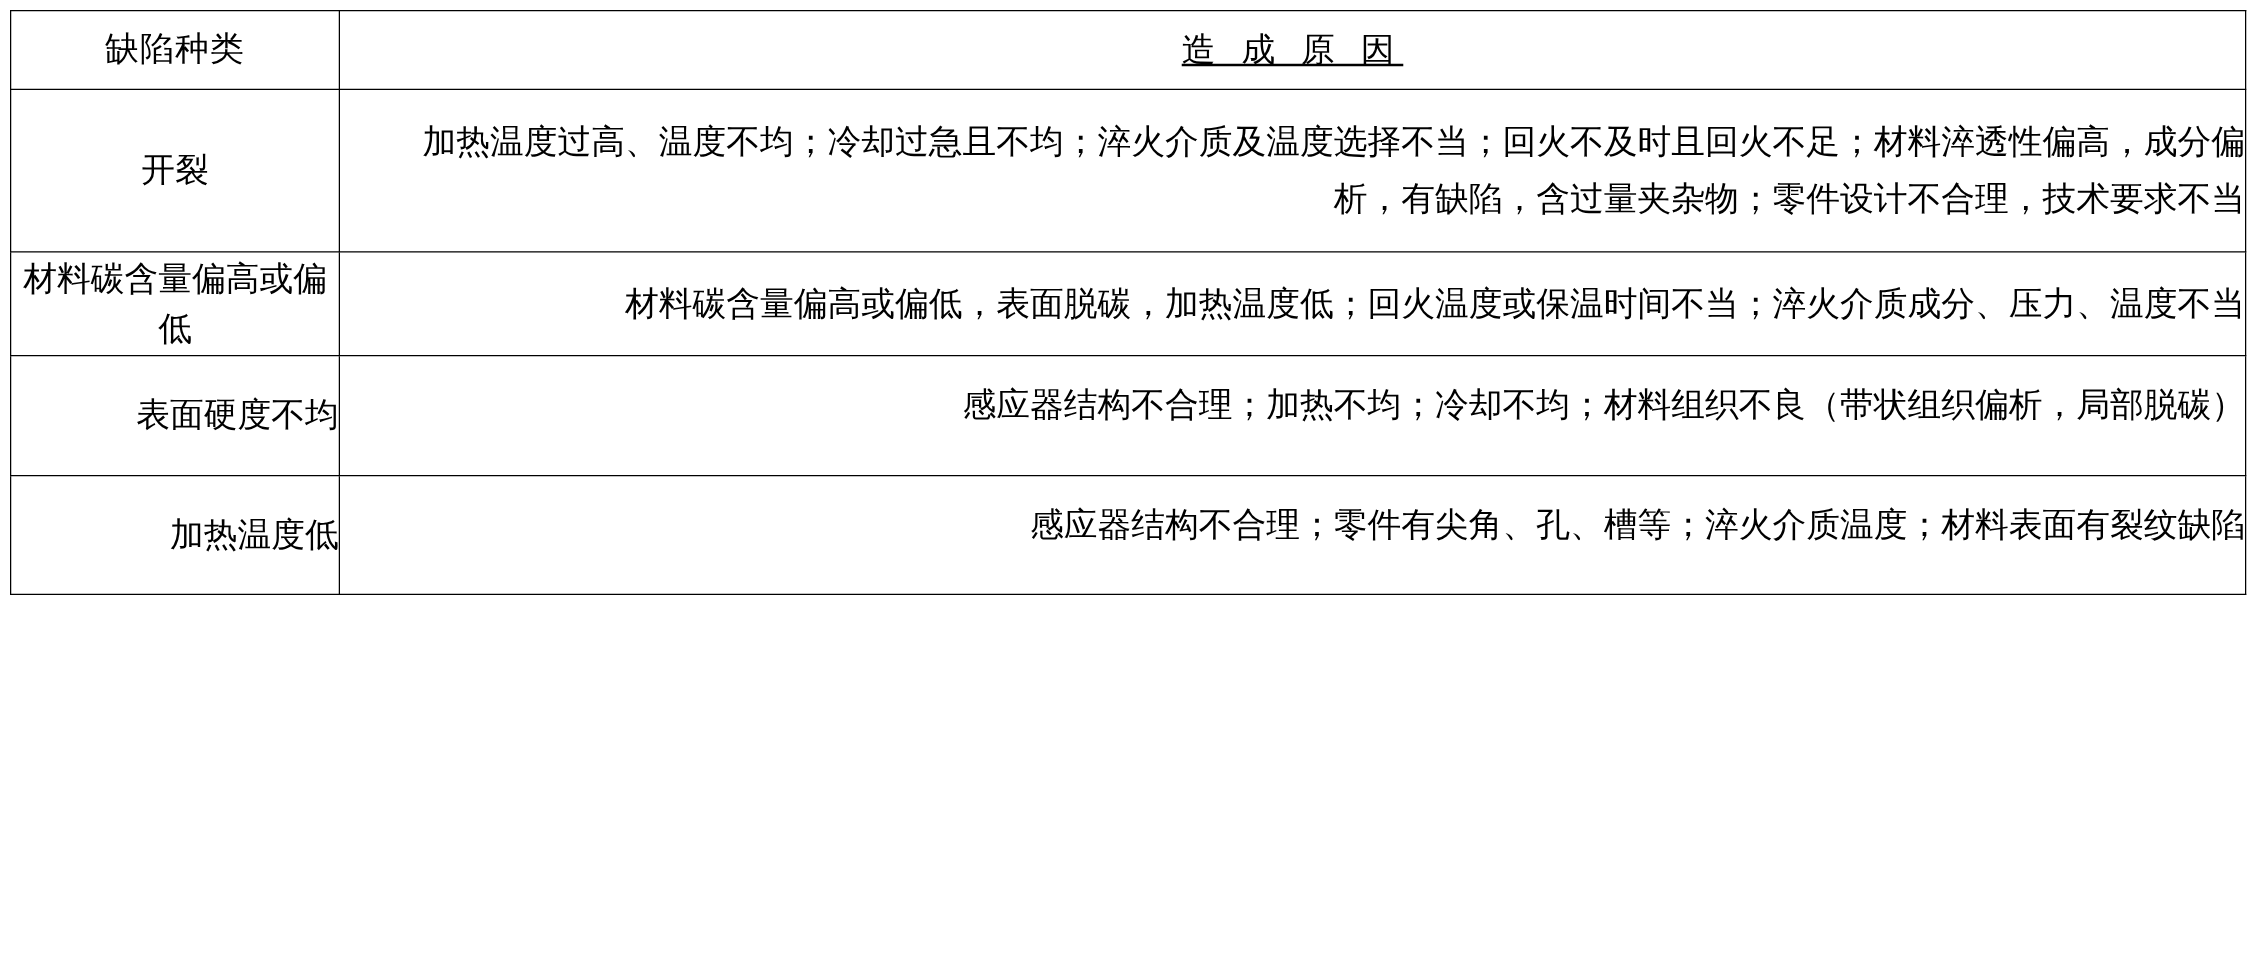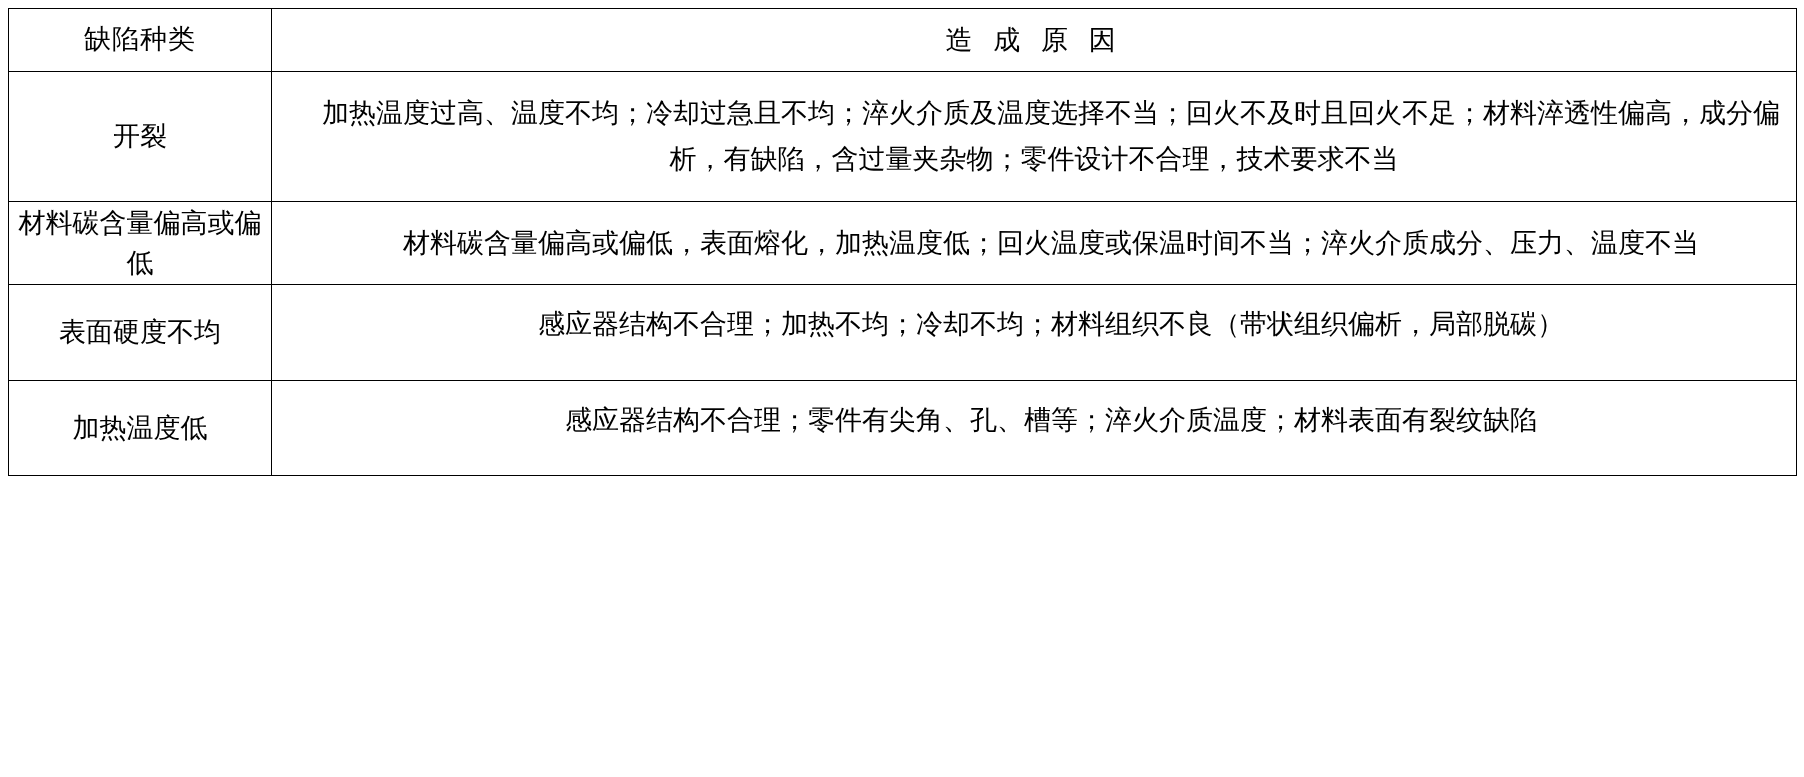--- a/index.html
+++ b/index.html
@@ -46,45 +46,47 @@
     font-size: 27px;
     line-height: 1.4;
     height: 62px;
     letter-spacing: 1px;
   }
   .head-cell-cause {
     text-align: center;
     font-size: 27px;
     letter-spacing: 7px;
     height: 62px;
+    text-decoration: underline;
   }
   .kind-cell {
     text-align: center;
     font-size: 27px;
     line-height: 1.5;
     padding: 10px 8px;
   }
   .cause-cell {
-    text-align: center;
+    text-align: right;
     font-size: 27px;
     line-height: 1.72;
     padding: 14px 16px 14px 22px;
     text-indent: 34px;
   }
   .row-tall .cause-cell {
     padding-top: 18px;
     padding-bottom: 18px;
   }
   .row-single .cause-cell {
     padding-top: 16px;
     padding-bottom: 32px;
   }
   .row-single .kind-cell {
     padding-top: 16px;
     padding-bottom: 16px;
+    text-align: right;
   }
 </style>
 </head>
 <body>
 
 <div class="page">
   <table class="defect-table">
     <colgroup>
       <col class="col-kind">
       <col class="col-cause">
@@ -95,21 +97,21 @@
         <th class="head-cell-cause">造 成 原 因</th>
       </tr>
     </thead>
     <tbody>
       <tr class="row-tall">
         <td class="kind-cell">开裂</td>
         <td class="cause-cell">加热温度过高、温度不均；冷却过急且不均；淬火介质及温度选择不当；回火不及时且回火不足；材料淬透性偏高，成分偏析，有缺陷，含过量夹杂物；零件设计不合理，技术要求不当</td>
       </tr>
       <tr class="row-tall">
         <td class="kind-cell">材料碳含量偏高或偏低</td>
-        <td class="cause-cell">材料碳含量偏高或偏低，表面熔化，加热温度低；回火温度或保温时间不当；淬火介质成分、压力、温度不当</td>
+        <td class="cause-cell">材料碳含量偏高或偏低，表面脱碳，加热温度低；回火温度或保温时间不当；淬火介质成分、压力、温度不当</td>
       </tr>
       <tr class="row-single">
         <td class="kind-cell">表面硬度不均</td>
         <td class="cause-cell">感应器结构不合理；加热不均；冷却不均；材料组织不良（带状组织偏析，局部脱碳）</td>
       </tr>
       <tr class="row-single">
         <td class="kind-cell">加热温度低</td>
         <td class="cause-cell">感应器结构不合理；零件有尖角、孔、槽等；淬火介质温度；材料表面有裂纹缺陷</td>
       </tr>
     </tbody>

